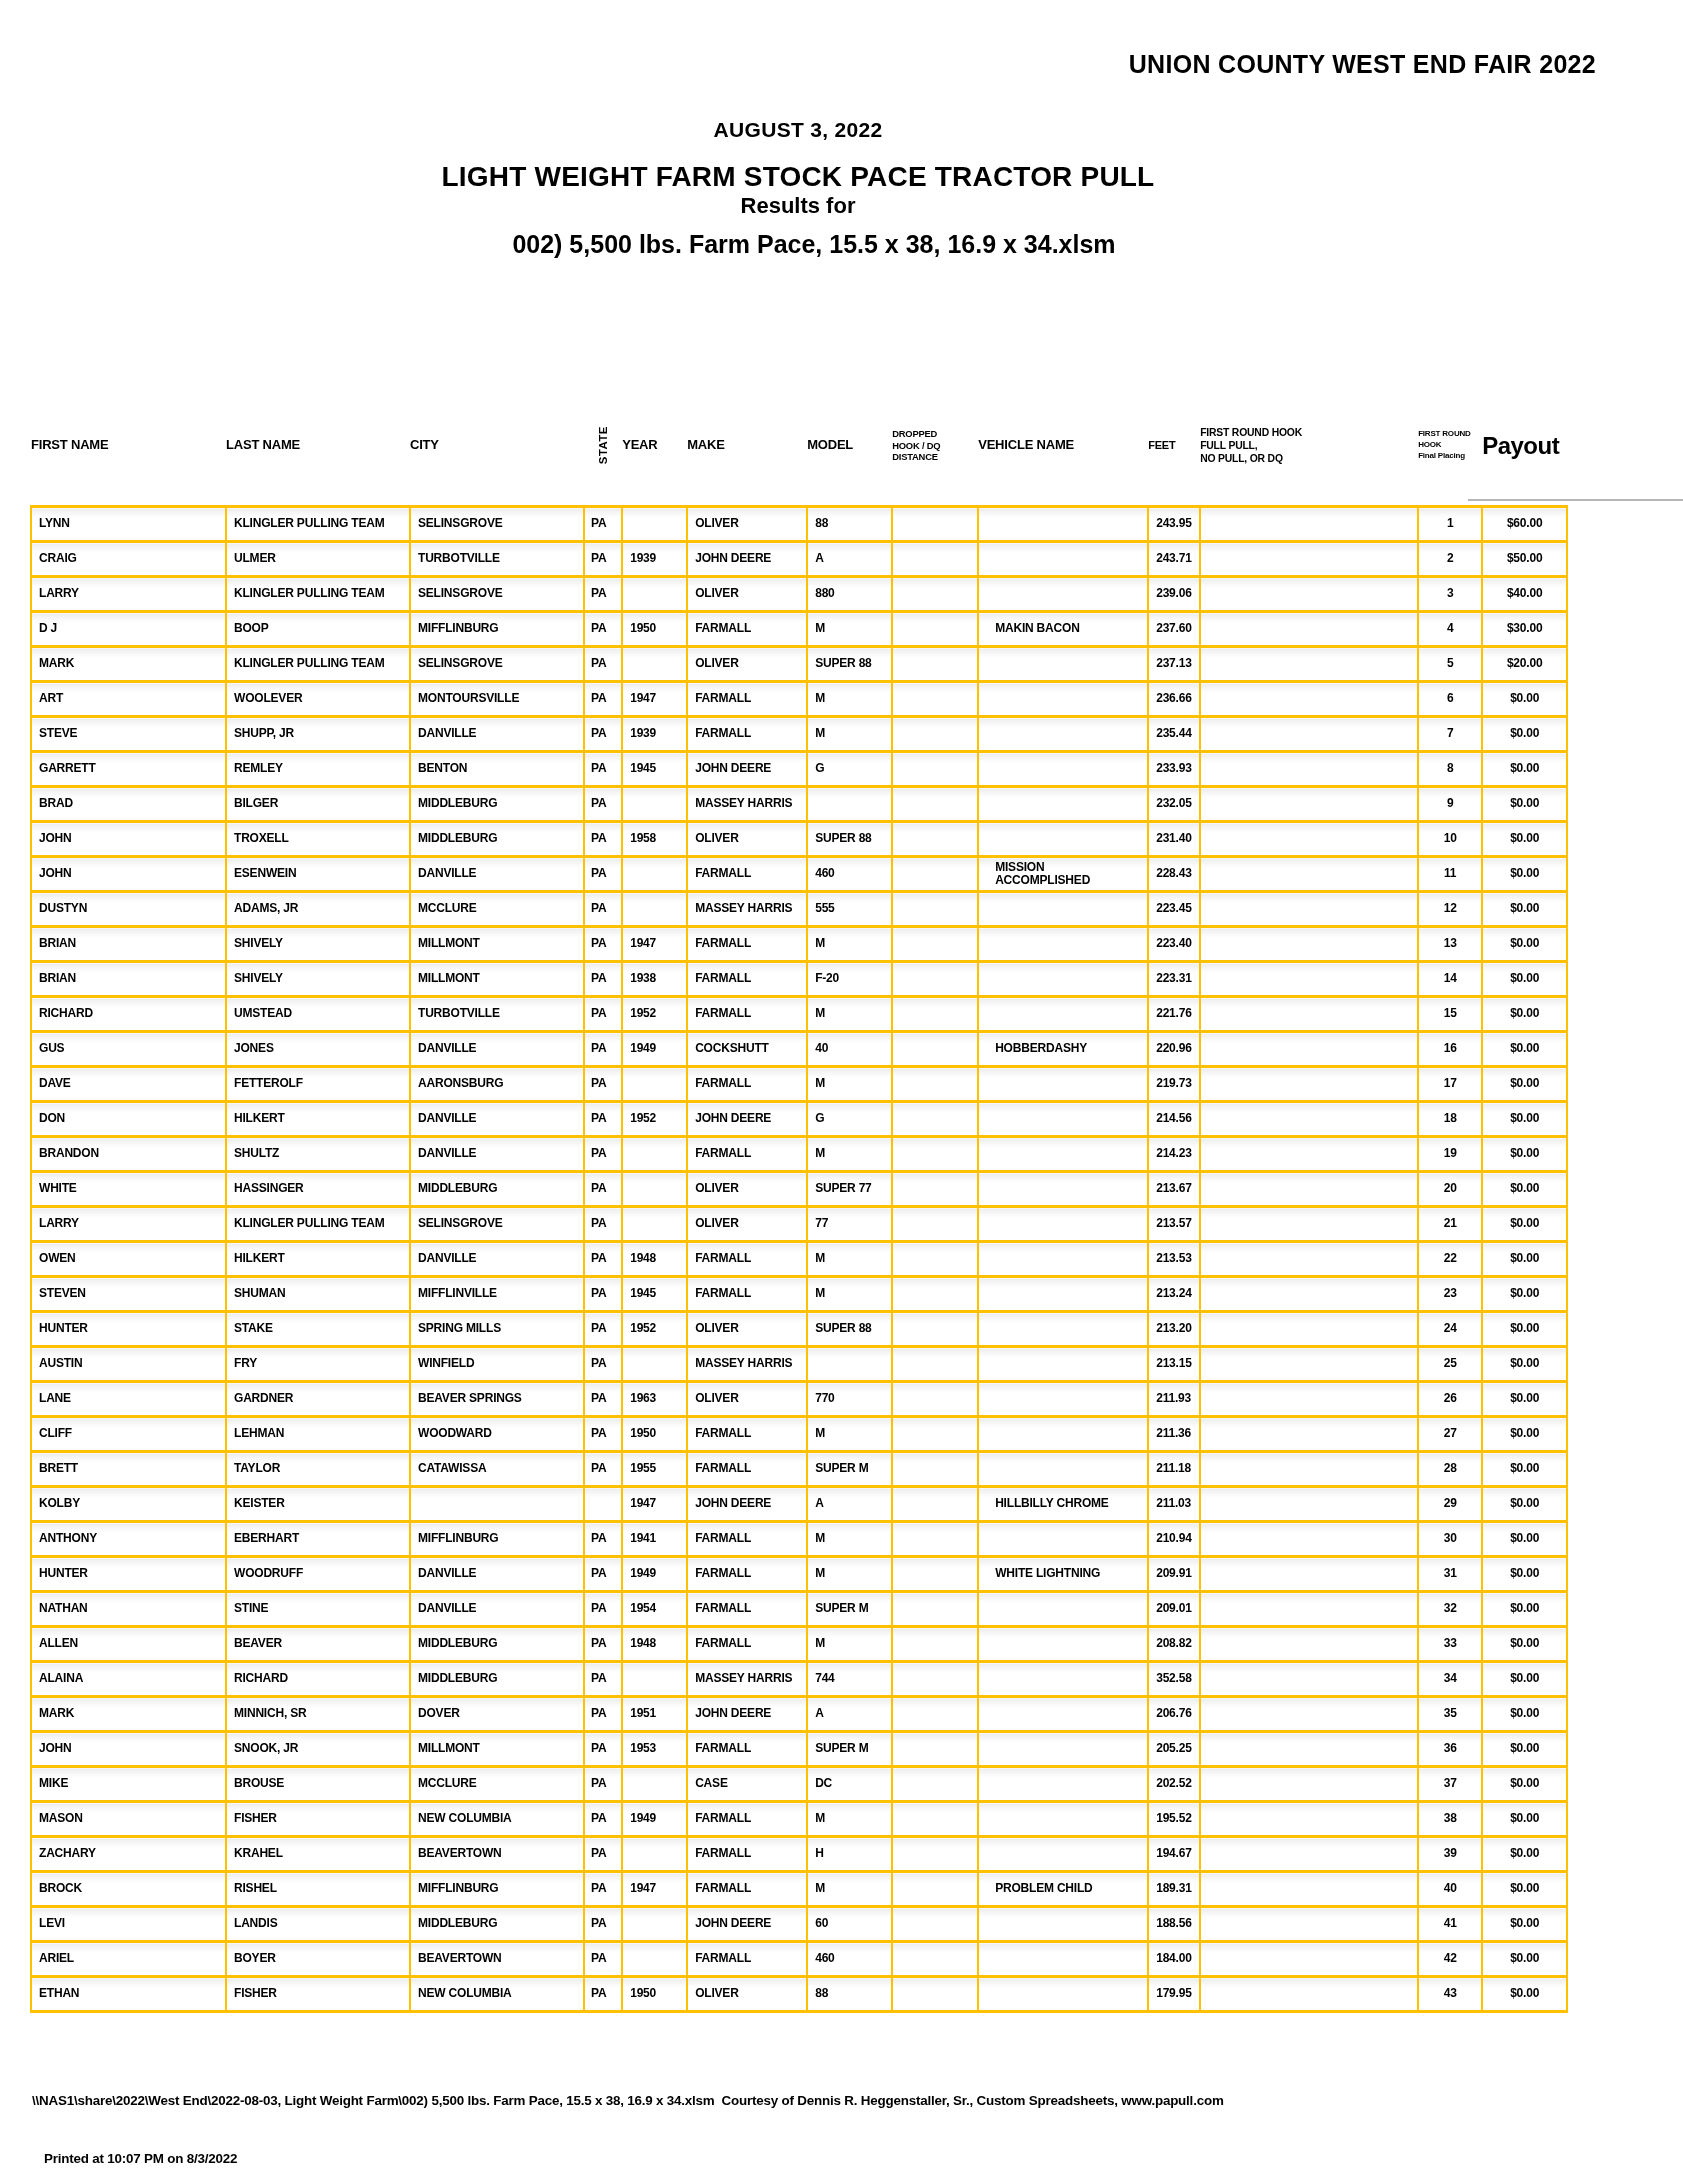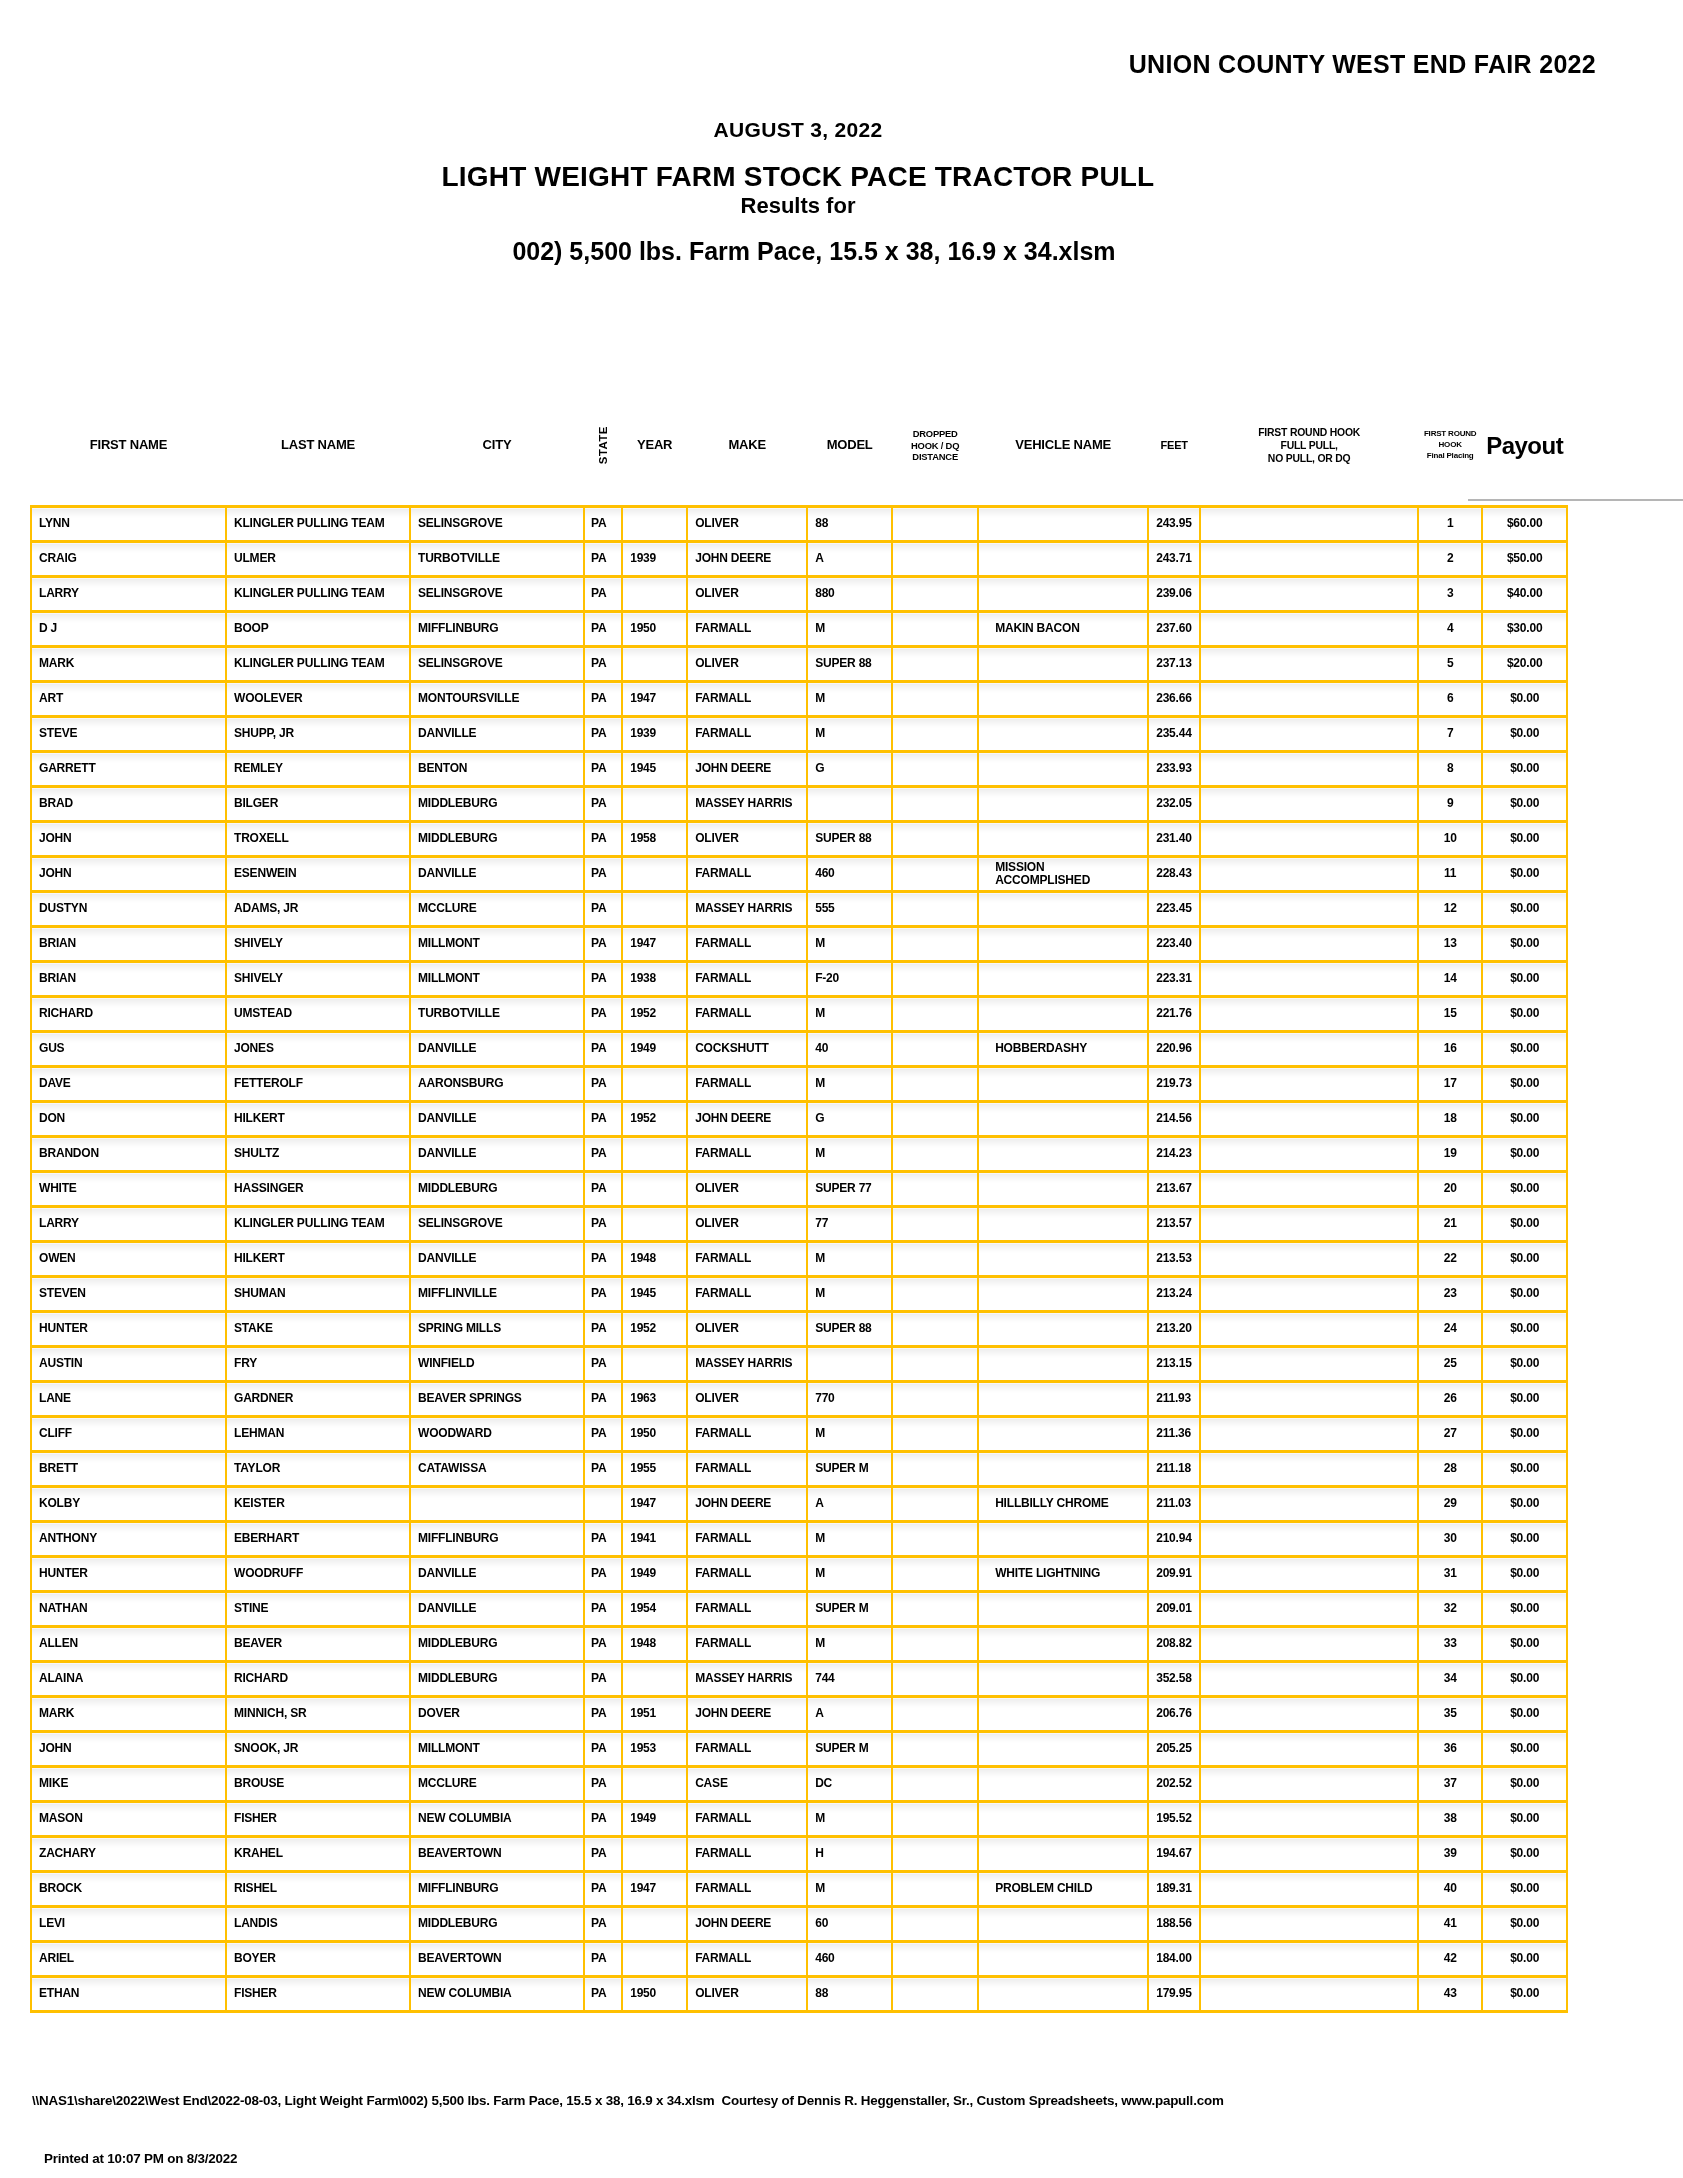--- a/index.html
+++ b/index.html
@@ -7,32 +7,32 @@
   body{
     width:1683px;height:2178px;position:relative;background:#fff;
     font-family:"Liberation Sans", sans-serif;font-weight:bold;color:var(--ink);
     overflow:hidden;
   }
   
   .title-block{position:absolute;left:0;top:50px;width:1596px;text-align:center;}
   .t1{font-size:25px;letter-spacing:0.3px;margin-bottom:19px;text-align:right;}
   .t2{font-size:21px;letter-spacing:0.3px;margin-bottom:19px;margin-top:39px;}
   .t3{font-size:28px;letter-spacing:0.2px;}
-  .t4{font-size:22px;margin-bottom:18px;}
+  .t4{font-size:22px;margin-bottom:11px;}
   .t5{font-size:25px;padding-left:32px;}
   
   .table-wrap{position:absolute;left:30px;top:400px;}
   table{border-collapse:collapse;table-layout:fixed;}
   col.w-first{width:195px} col.w-last{width:184px} col.w-city{width:174px}
   col.w-state{width:38px}  col.w-year{width:65px}  col.w-make{width:120px}
   col.w-model{width:85px}  col.w-dropped{width:86px} col.w-vehicle{width:170px}
   col.w-feet{width:52px}   col.w-fullpull{width:218px} col.w-placing{width:64px}
   col.w-payout{width:85px}
   thead th{
-    border:none;background:#fff;vertical-align:middle;text-align:center;
+    border:none;background:#fff;vertical-align:middle;text-align:left;
     font-size:13px;letter-spacing:-0.2px;padding:0 0 14px 0;height:91px;
     white-space:pre-line;line-height:1.25;
   }
   th.h-dropped{font-size:9.4px;}
   th.h-fullpull{font-size:10.4px;}
   th.h-placing{font-size:8px;line-height:1.35;}
   th.h-payout{font-size:24px;letter-spacing:-0.5px;}
   th.h-feet{font-size:11px;}
   th.h-state span{display:inline-block;transform:rotate(-90deg);font-size:11.4px;letter-spacing:0.5px;}
   tbody td{

